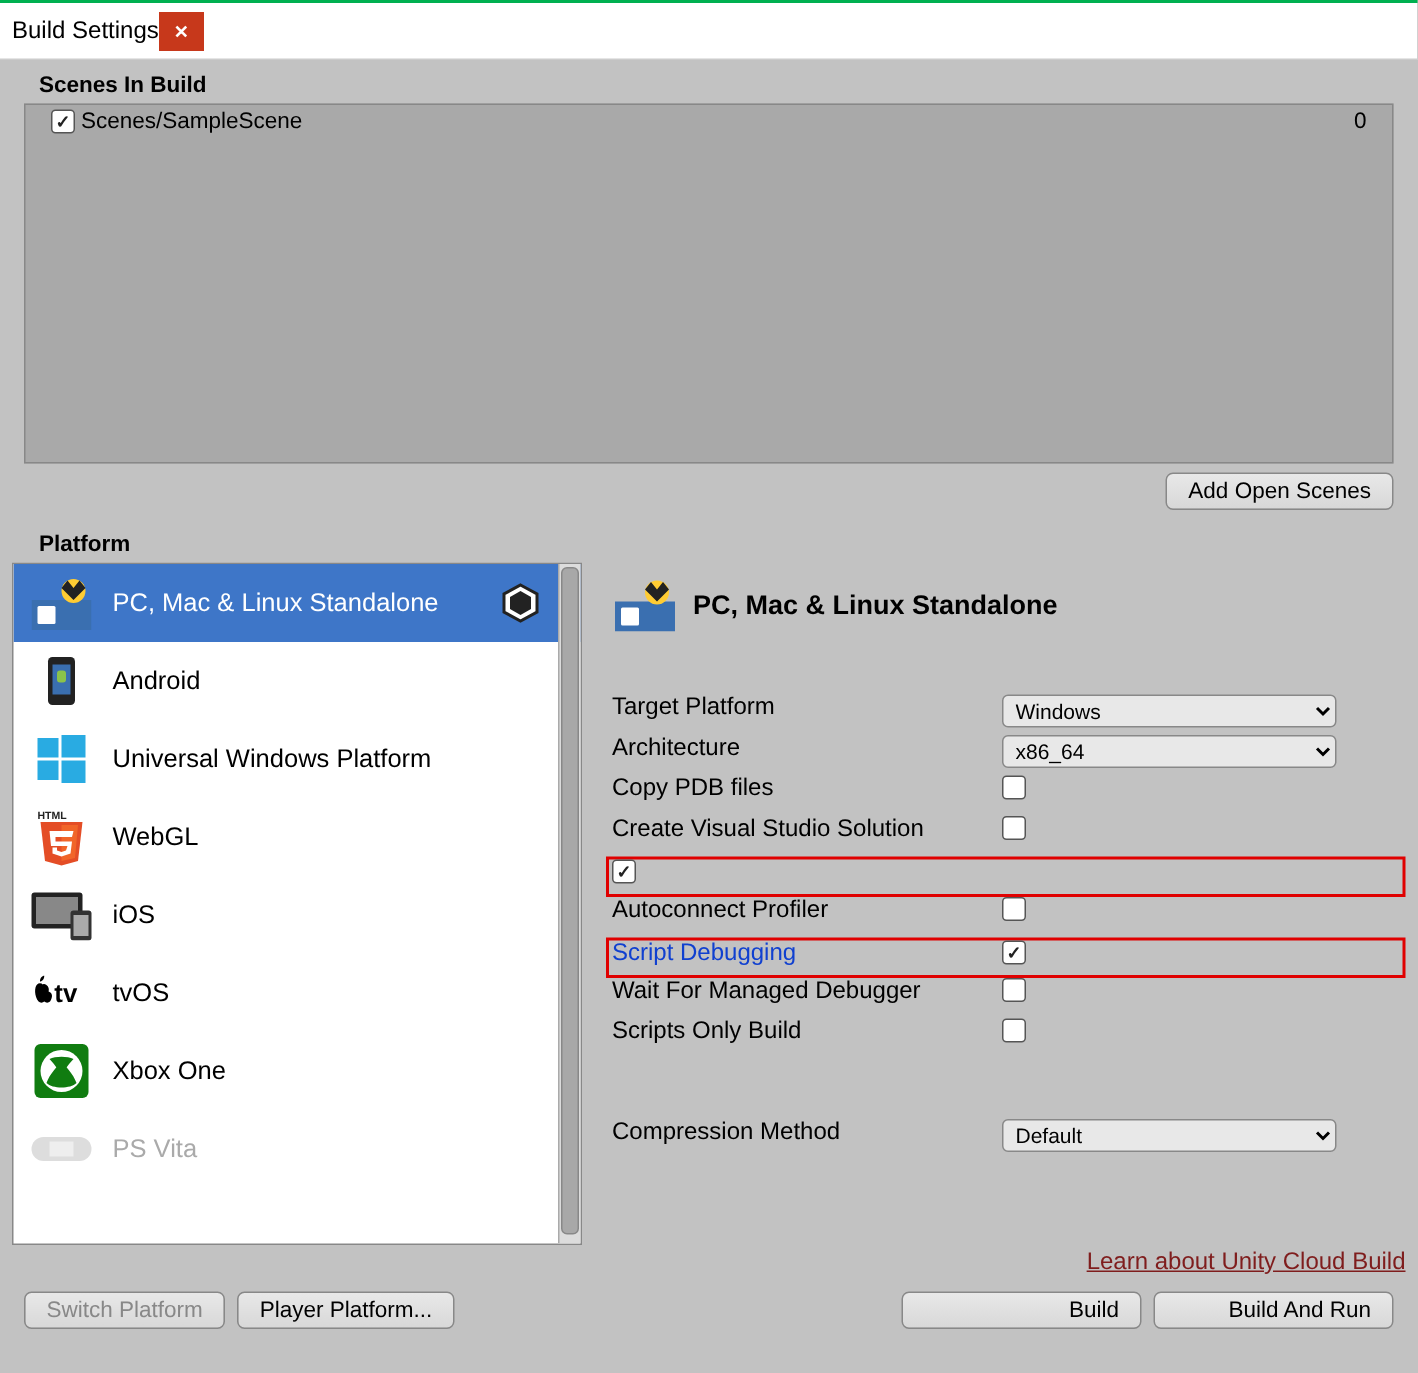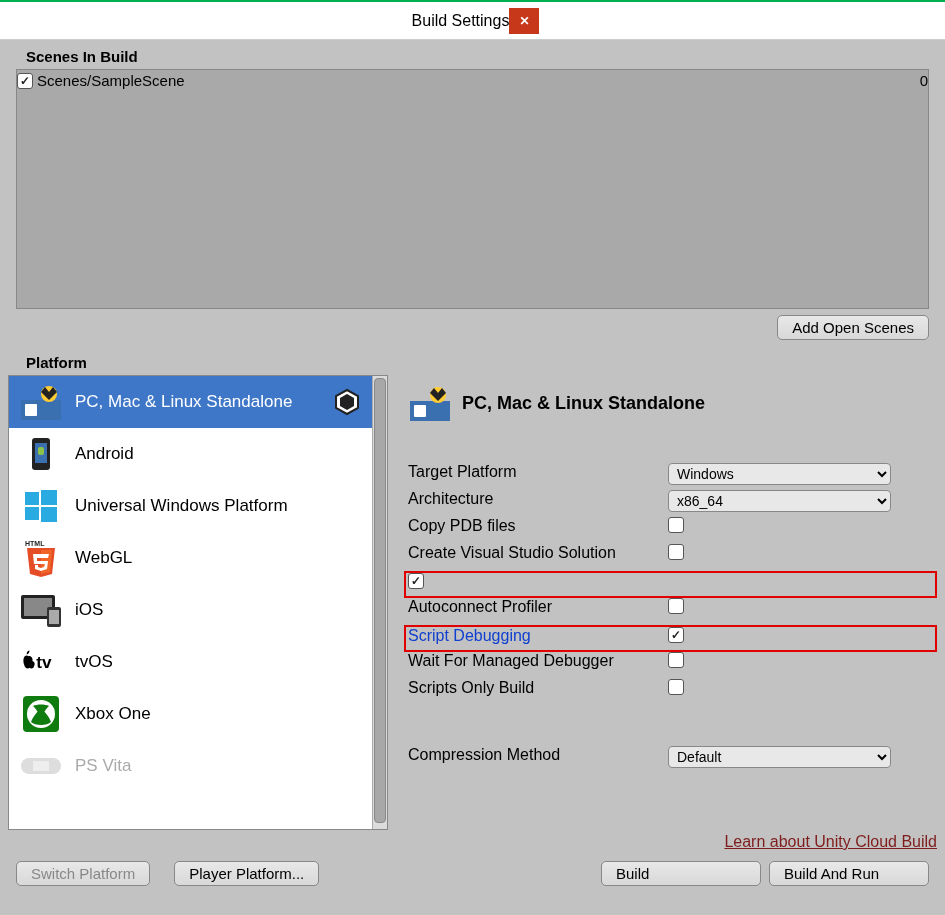--- a/index.html
+++ b/index.html
@@ -10,21 +10,21 @@
     width: 945px;
     height: 915px;
     overflow: hidden;
     border-top: 2px solid #00b050;
   }
   .titlebar {
     background: #fff;
     height: 38px;
     display: flex;
     align-items: center;
-    justify-content: center;
+    justify-content: flex-start;
     padding: 0 0 0 8px;
     border-bottom: 1px solid #ccc;
   }
   .titlebar .title { font-size: 16px; }
   .close-btn {
     width: 30px; height: 26px;
     background: #c7381b;
     color: #fff;
     display: flex; align-items: center; justify-content: center;
     font-size: 12px; font-weight: bold;
@@ -40,21 +40,21 @@
     margin: 0 16px;
     background: #a9a9a9;
     border: 1px solid #888;
     height: 240px;
     position: relative;
   }
   .scene-row {
     display: flex;
     align-items: center;
     justify-content: space-between;
-    padding: 2px 0;
+    padding: 2px 17px;
     font-size: 15px;
   }
   .scene-left { display: flex; align-items: center; gap: 4px; }
   .cbx {
     width: 16px; height: 16px;
     background: #fff;
     border: 1px solid #555;
     border-radius: 3px;
     display: inline-flex;
     align-items: center;
@@ -174,23 +174,23 @@
     font-size: 16px;
     float: right;
     margin-top: 60px;
     cursor: pointer;
   }
   .bottom-row {
     display: flex;
     justify-content: space-between;
     padding: 10px 16px;
   }
-  .bottom-left { display: flex; gap: 24px; }
+  .bottom-left { display: flex; gap: 8px; }
   .bottom-right { display: flex; gap: 8px; }
-  .btn.wide { width: 160px; text-align: left; }
+  .btn.wide { width: 160px; text-align: right; }
 </style>
 </head>
 <body>
 
 <div class="titlebar">
   <span class="title">Build Settings</span>
   <div class="close-btn">✕</div>
 </div>
 
 <div class="section-label">Scenes In Build</div>

